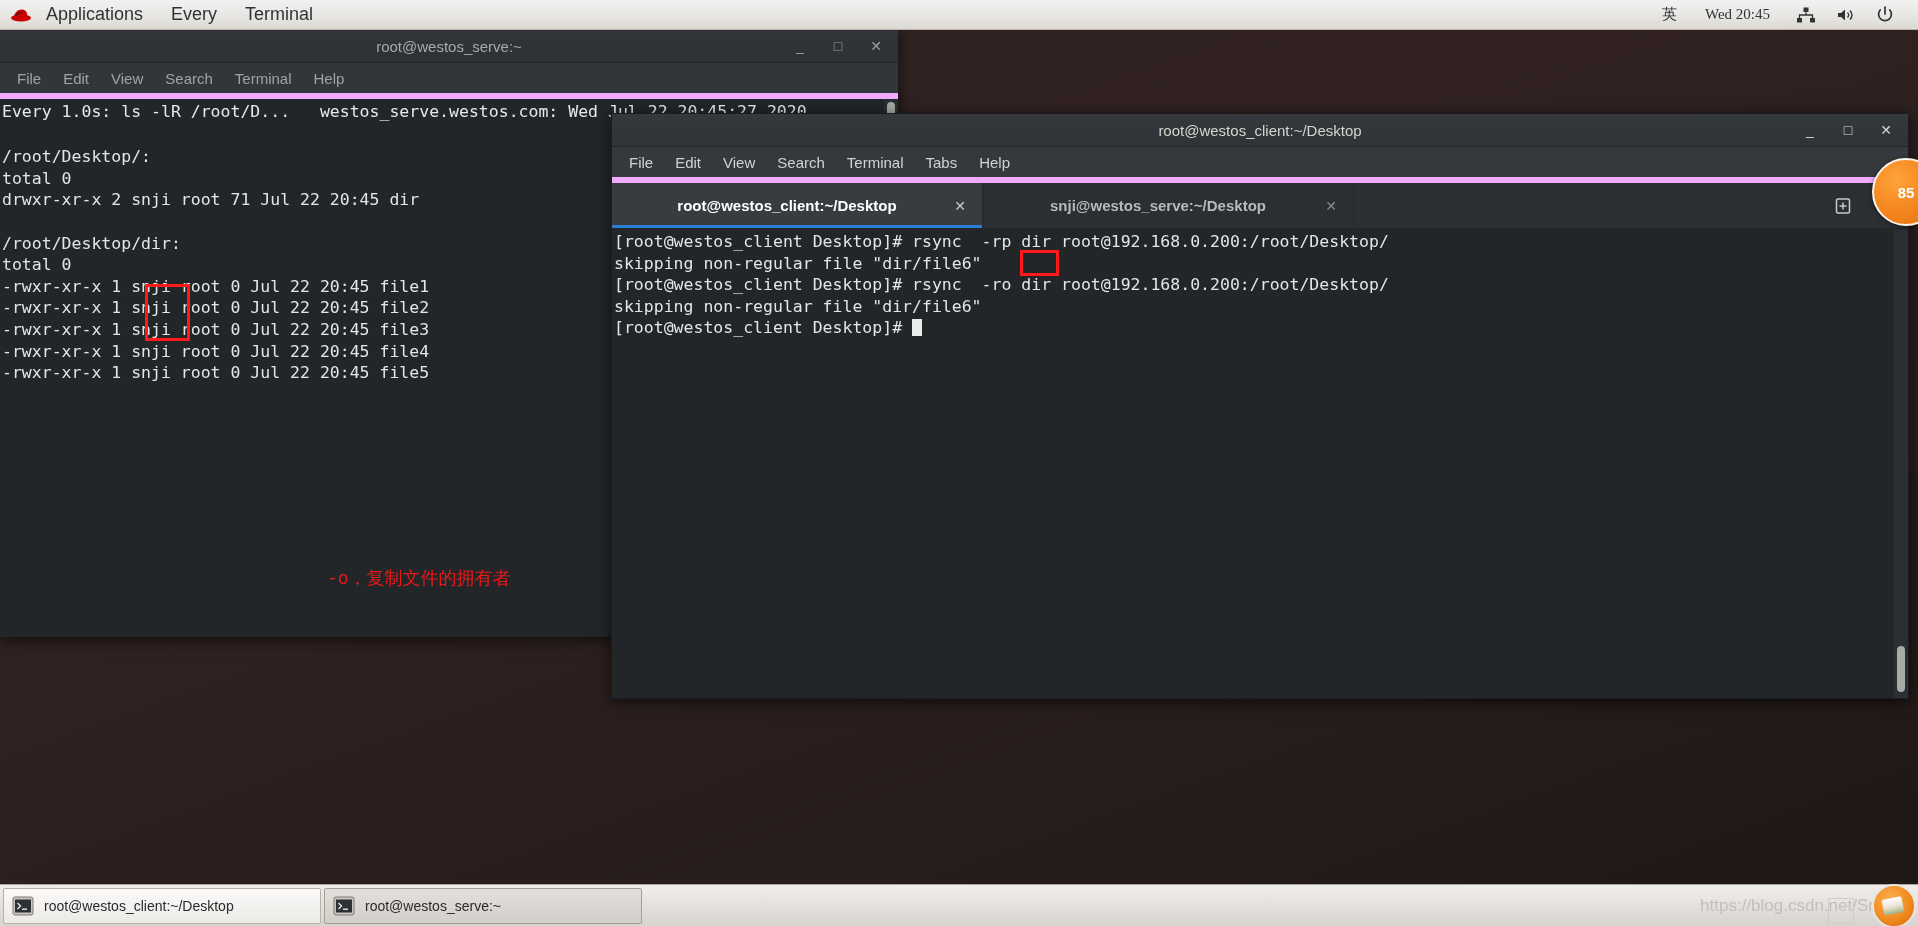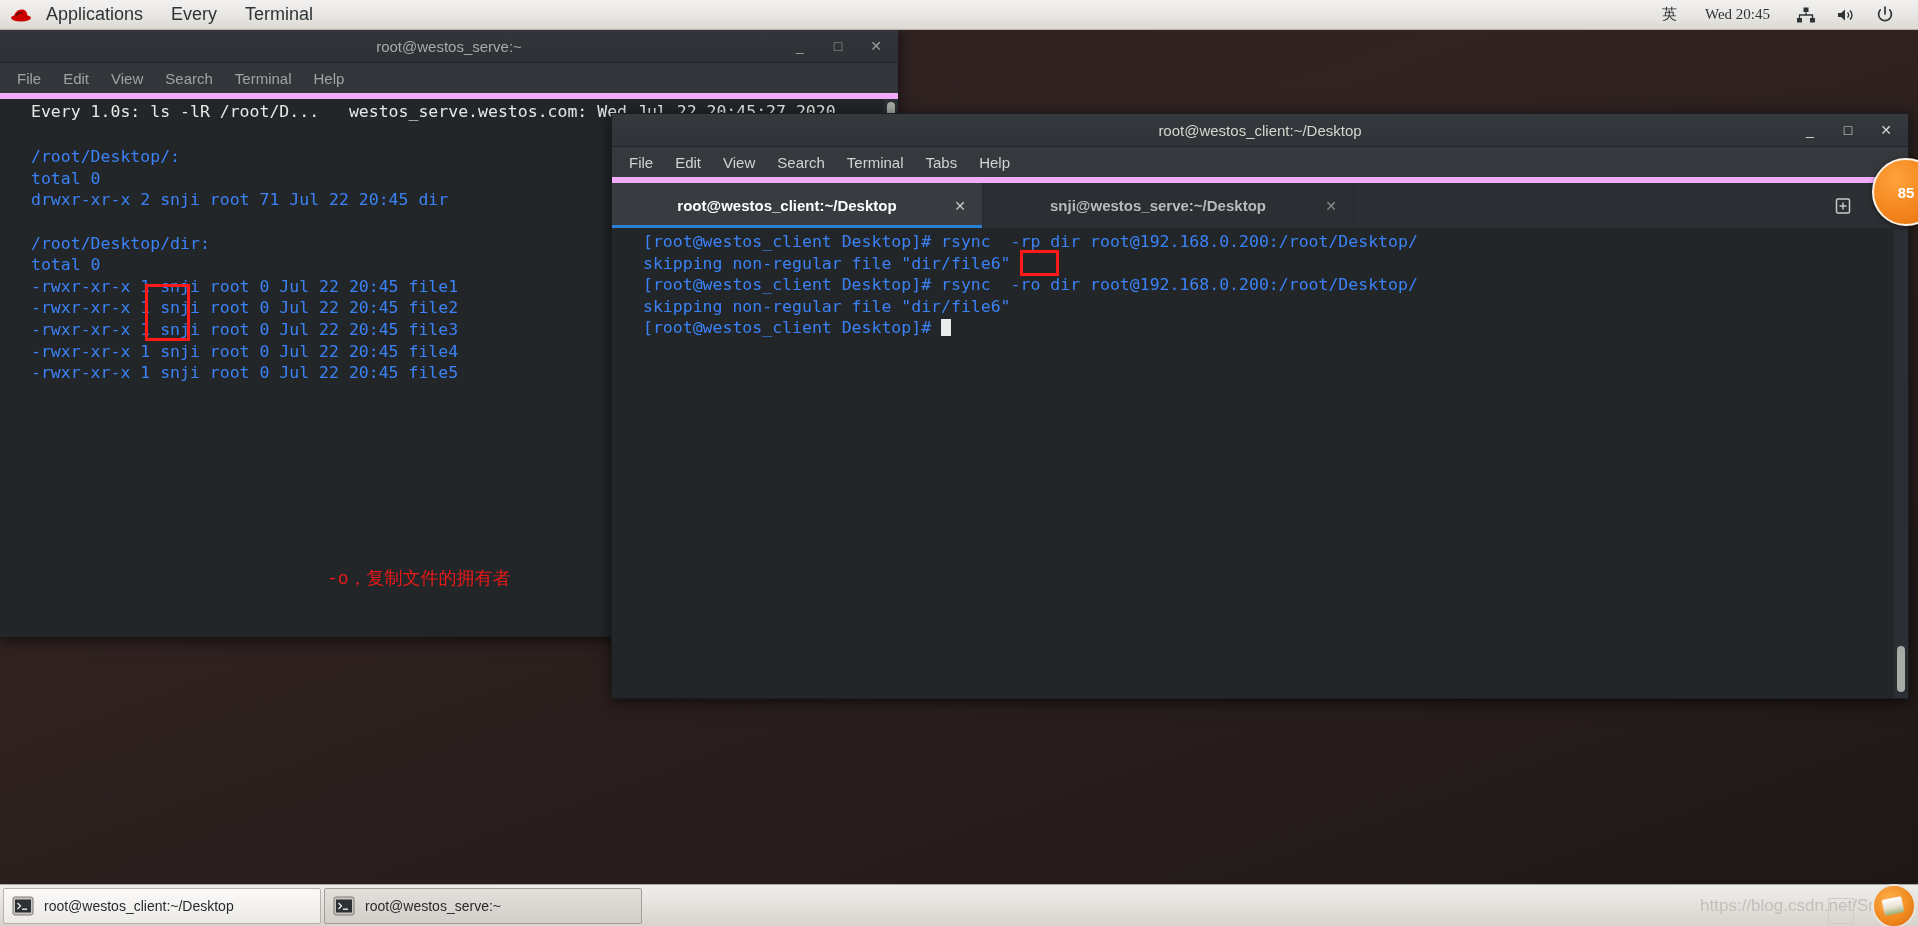--- a/index.html
+++ b/index.html
@@ -96,27 +96,26 @@
     padding: 0 11px; height: 100%;
     display: flex; align-items: center;
     cursor: pointer; white-space: nowrap;
   }
   .menu-item.dim { color: #9fa3a1; }
   .term-body {
     flex: 1 1 auto;
     background: #232629;
     position: relative;
     overflow: hidden;
-    padding-left: 29px;
   }
   .term-text {
     font-family: "DejaVu Sans Mono", "Liberation Mono", monospace;
     font-size: 16.5px;
     line-height: 21.6px;
-    color: #3b82f6;
+    color: #e5e5e5;
     white-space: pre;
     padding: 2px 0 0 2px;
   }
   .scrollbar {
     position: absolute; top: 0; right: 0;
     width: 14px; height: 100%;
     background: #2b2f33;
     border-left: 1px solid #25282b;
   }
   .scroll-thumb {

